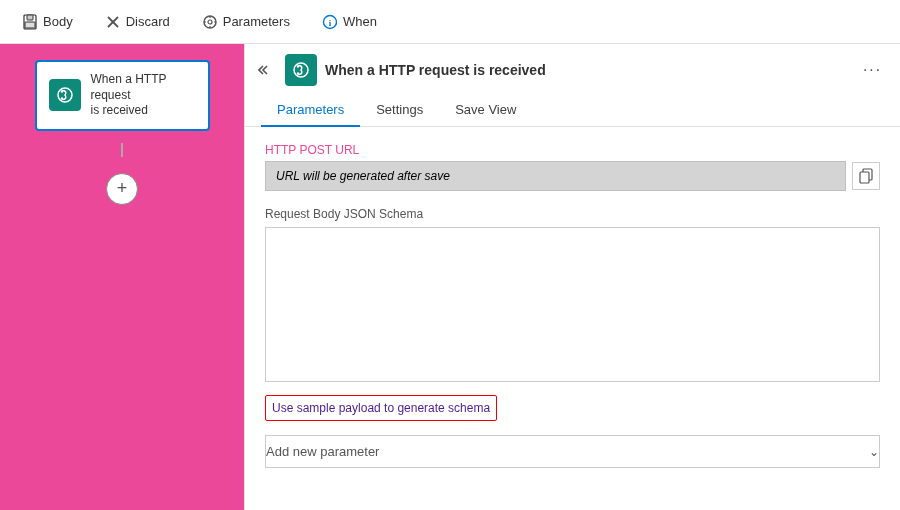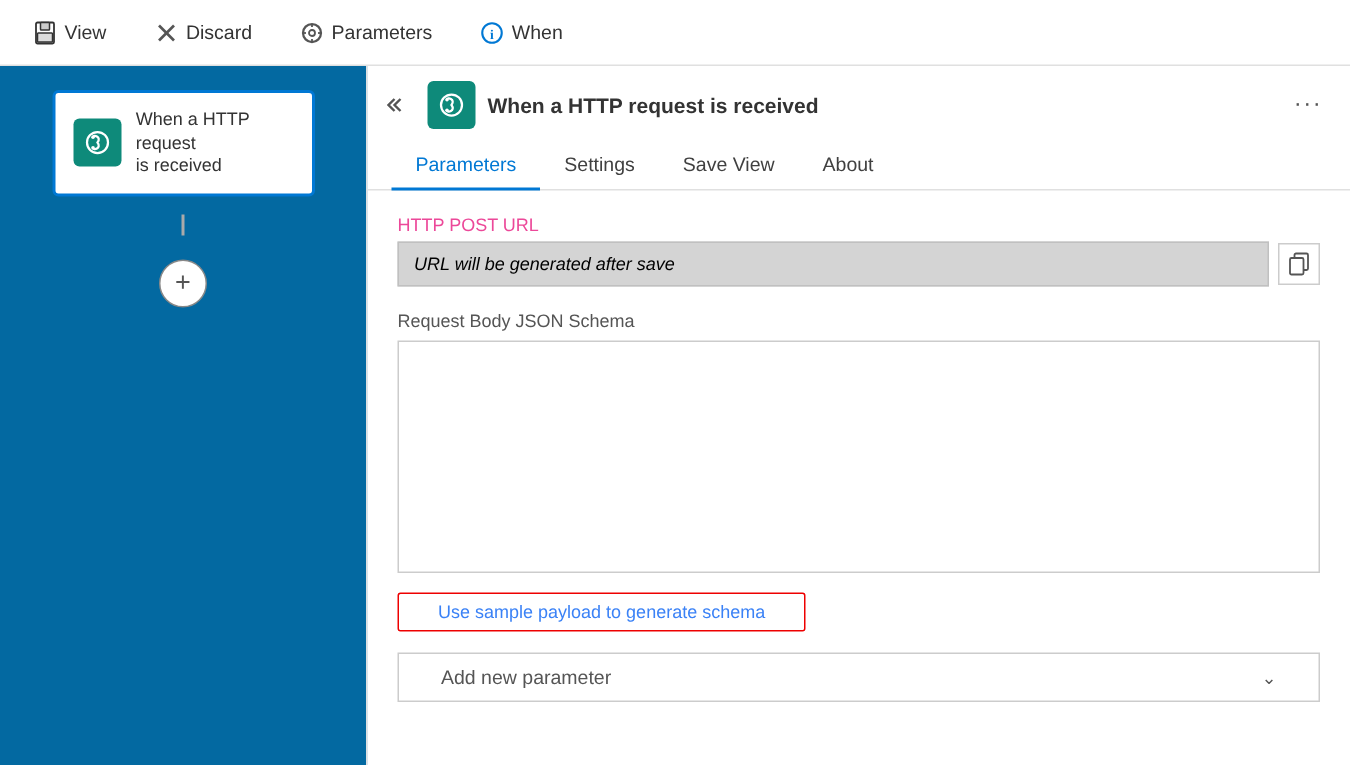--- a/index.html
+++ b/index.html
@@ -43,21 +43,21 @@
 
     
     .main-layout {
       display: flex;
       height: calc(510px - 44px);
     }
 
     
     .left-panel {
       width: 245px;
-      background: #0369a1;
+      background: #ec4899;
       border-right: 1px solid #e0e0e0;
       padding: 16px;
       display: flex;
       flex-direction: column;
       align-items: center;
       gap: 12px;
     }
     .node-card {
       width: 175px;
       background: #fff;
@@ -228,36 +228,36 @@
       font-size: 12px;
       padding: 6px;
       color: #333;
       outline: none;
     }
 
     .sample-payload-btn {
       display: inline-block;
       margin-top: 10px;
       margin-bottom: 14px;
-      padding: 5px 26px;
+      padding: 5px 6px;
       border: 1.5px solid #e00;
-      color: #3b82f6;
+      color: #4c1d95;
       font-size: 12px;
       cursor: pointer;
       background: #fff;
       border-radius: 2px;
     }
 
     
     .add-param-row {
       display: flex;
       align-items: center;
       justify-content: space-between;
       border: 1px solid #ccc;
-      padding: 8px 28px;
+      padding: 8px 0;
       cursor: pointer;
       background: #fff;
     }
     .add-param-label {
       font-size: 13px;
       color: #555;
     }
     .chevron-icon {
       font-size: 12px;
       color: #555;
@@ -284,21 +284,21 @@
 
 <div class="toolbar">
   <button class="toolbar-btn">
     <span class="toolbar-icon">
       <svg width="16" height="16" viewBox="0 0 16 16" fill="none" xmlns="http://www.w3.org/2000/svg">
         <rect x="2" y="1" width="12" height="14" rx="1" stroke="#333" stroke-width="1.2" fill="none"></rect>
         <rect x="5" y="1" width="6" height="5" rx="0.5" fill="#ccc" stroke="#333" stroke-width="1"></rect>
         <rect x="3" y="8" width="10" height="6" rx="0.5" fill="#ddd" stroke="#333" stroke-width="1"></rect>
       </svg>
     </span>
-    <span>View</span>
+    <span>Body</span>
   </button>
 
   <button class="toolbar-btn">
     <span class="toolbar-icon">
       <svg width="14" height="14" viewBox="0 0 14 14" fill="none">
         <line x1="2" y1="2" x2="12" y2="12" stroke="#555" stroke-width="1.8"></line>
         <line x1="12" y1="2" x2="2" y2="12" stroke="#555" stroke-width="1.8"></line>
       </svg>
     </span>
     <span>Discard</span>
@@ -366,21 +366,20 @@
         </svg>
       </div>
       <span class="right-header-title">When a HTTP request is received</span>
       <div class="more-btn">···</div>
     </div>
 
     <div class="tabs">
       <div class="tab active">Parameters</div>
       <div class="tab">Settings</div>
       <div class="tab">Save View</div>
-      <div class="tab">About</div>
     </div>
 
     <div class="content-area">
 
       
       <div class="field-label">HTTP POST URL</div>
       <div class="url-field-container">
         <div class="url-field">
           <span style="color:#000000; font-style:italic;">URL will be generated after save</span>
         </div>

